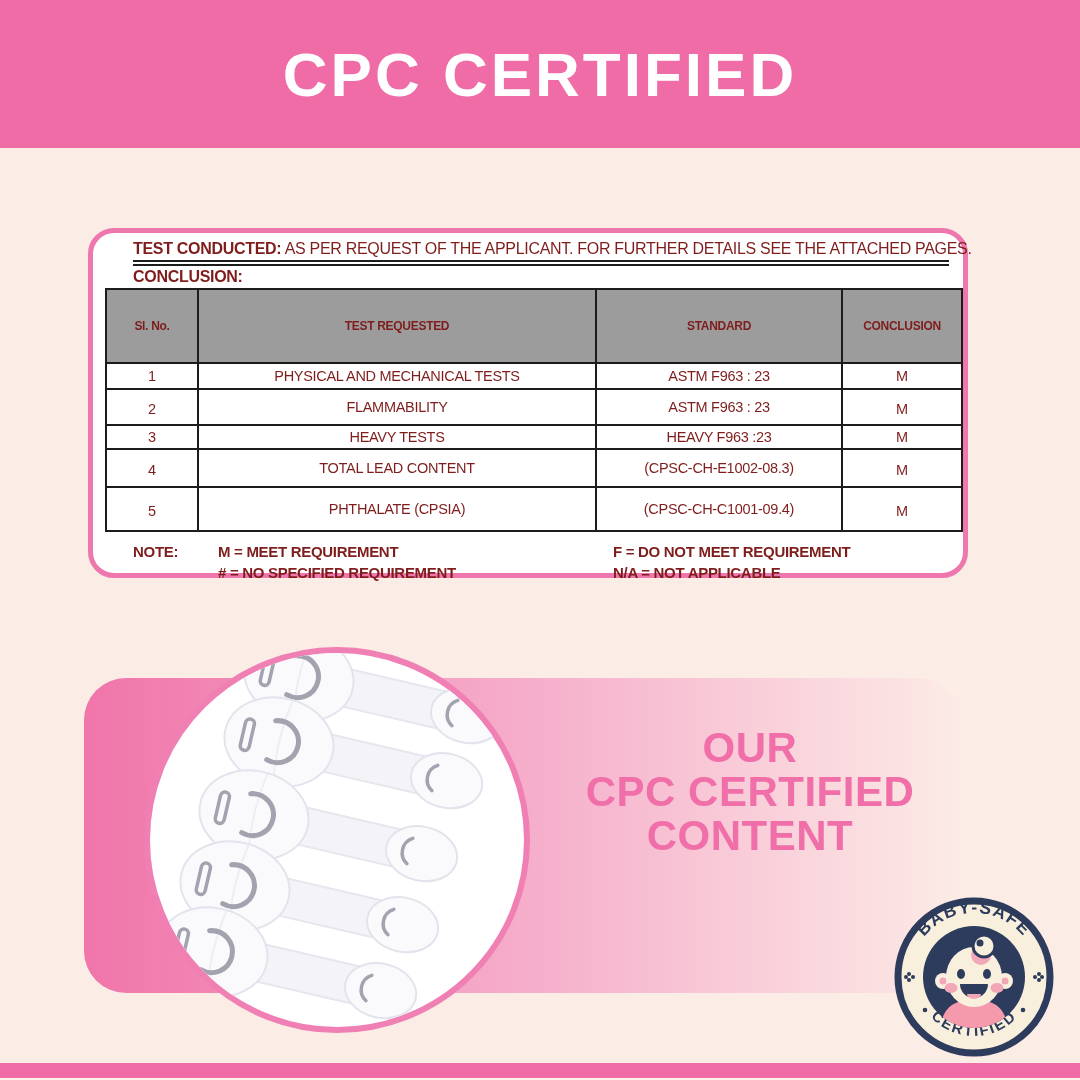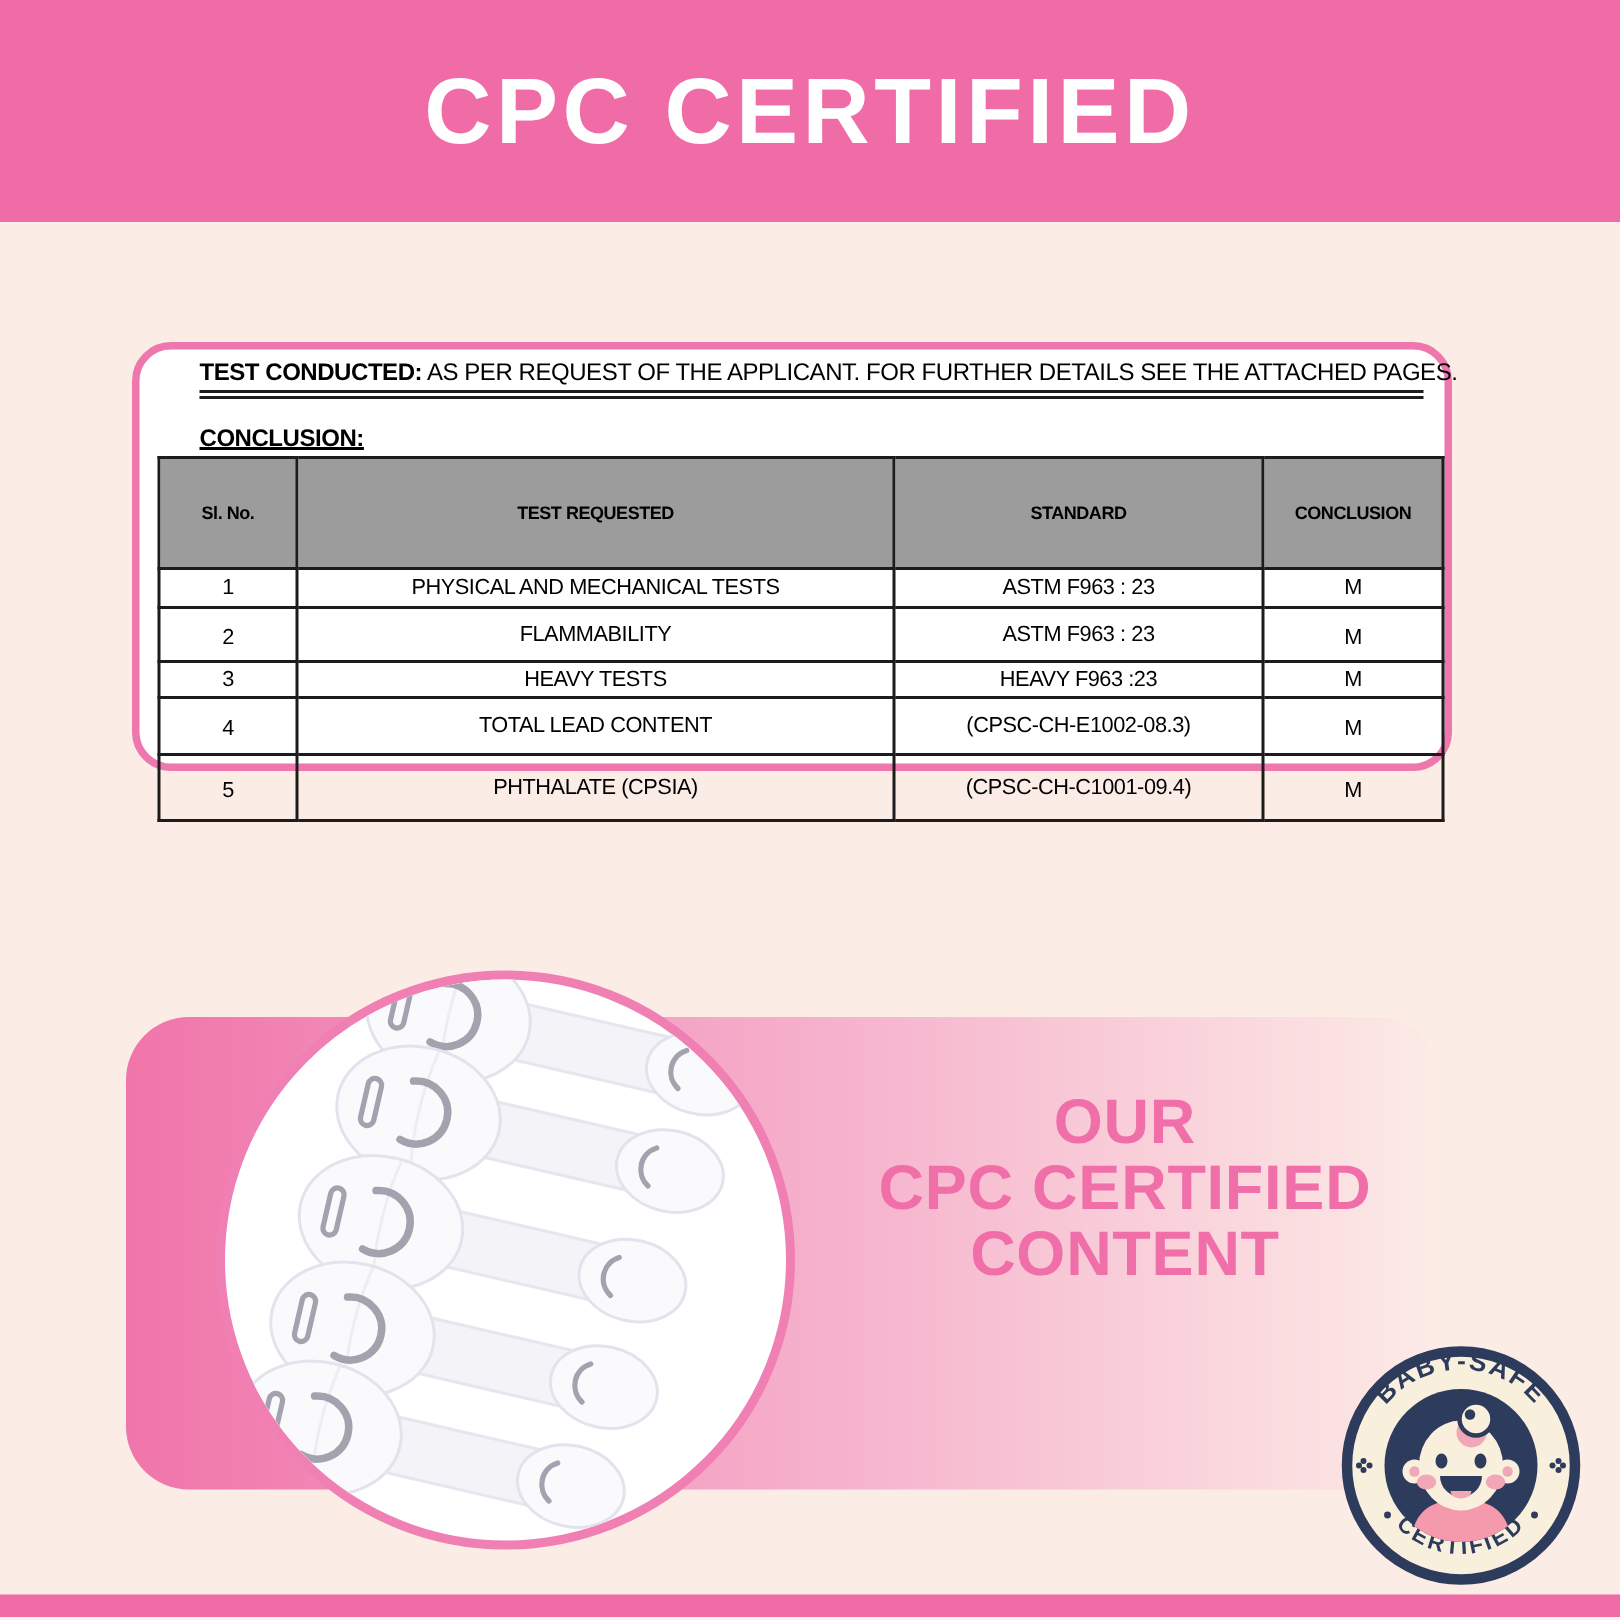--- a/index.html
+++ b/index.html
@@ -11,28 +11,28 @@
   }
   *{box-sizing:border-box;margin:0;padding:0;}
   body{font-family:"Liberation Sans",sans-serif;background:#fff;}
   .canvas{position:relative;width:1080px;height:1080px;overflow:hidden;
     background:var(--background-cream,#fbece5);}
   
   .header-banner{position:absolute;left:0;top:0;width:1080px;height:148px;
     background:var(--header-pink,#ef6ca6);display:flex;align-items:center;justify-content:center;}
   .header-title{color:#fff;font-size:62px;font-weight:bold;letter-spacing:3px;}
   
-  .report-card{position:absolute;left:88px;top:228px;width:880px;height:286px;
+  .report-card{position:absolute;left:88px;top:228px;width:880px;height:350px;
     background:#fff;border:5px solid var(--card-border-pink,#ee77ad);border-radius:26px;
-    padding:6px 12px 0 10px;color:#000000;}
+    padding:6px 12px 0 10px;color:#7f1d1d;}
   .tc-line{margin-left:30px;font-size:16px;line-height:19px;letter-spacing:-0.3px;white-space:nowrap;}
   .tc-label{font-weight:bold;}
   .double-rule{margin:2px 2px 0 30px;height:6px;border-top:2px solid #1c1c1c;border-bottom:2px solid #1c1c1c;}
-  .conclusion-line{margin:18px 0 2px 30px;font-size:16px;font-weight:bold;letter-spacing:-0.3px;
-    text-decoration:underline;text-decoration-thickness:2px;display:inline-block;}
+  .conclusion-line{margin:2px 0 2px 30px;font-size:16px;font-weight:bold;letter-spacing:-0.3px;
+    text-decoration-thickness:2px;display:inline-block;}
   table.results{border-collapse:collapse;width:856px;table-layout:fixed;margin-left:2px;}
   table.results th,table.results td{border:2px solid var(--table-border-black,#1c1c1c);
     text-align:center;vertical-align:middle;font-size:14.5px;letter-spacing:-0.3px;overflow:hidden;}
   table.results th{background:var(--table-header-gray,#9c9c9c);height:74px;font-weight:bold;font-size:12px;}
   td.m-top{vertical-align:top;padding-top:3px;}
   .note-row{display:flex;margin:9px 0 0 30px;font-size:15px;font-weight:bold;
     letter-spacing:-0.3px;line-height:21px;}
   .note-label{width:85px;}
   .note-col-left{width:395px;}
   
@@ -106,20 +106,31 @@
         </tr>
         <tr style="height:44px">
           <td class="m-top">5</td>
           <td>PHTHALATE (CPSIA)</td>
           <td>(CPSC-CH-C1001-09.4)</td>
           <td class="m-top">M</td>
         </tr>
       </tbody>
     </table>
 
+    <div class="note-row">
+      <div class="note-label">NOTE:</div>
+      <div class="note-col-left">
+        <div>M = MEET REQUIREMENT</div>
+        <div># = NO SPECIFIED REQUIREMENT</div>
+      </div>
+      <div class="note-col-right">
+        <div>F = DO NOT MEET REQUIREMENT</div>
+        <div>N/A = NOT APPLICABLE</div>
+      </div>
+    </div>
   </div>
 
   <div class="promo-panel"></div>
 
   <div class="product-photo">
     <svg width="386" height="386" viewBox="0 0 386 386">
       <defs>
         <g id="lock">
           <rect x="40" y="-19" width="118" height="38" rx="6" fill="#f3f3f8" stroke="#e6e6ef" stroke-width="2"></rect>
           <ellipse cx="172" cy="0" rx="36" ry="27" fill="#fafafd" stroke="#e3e3ed" stroke-width="2"></ellipse>

